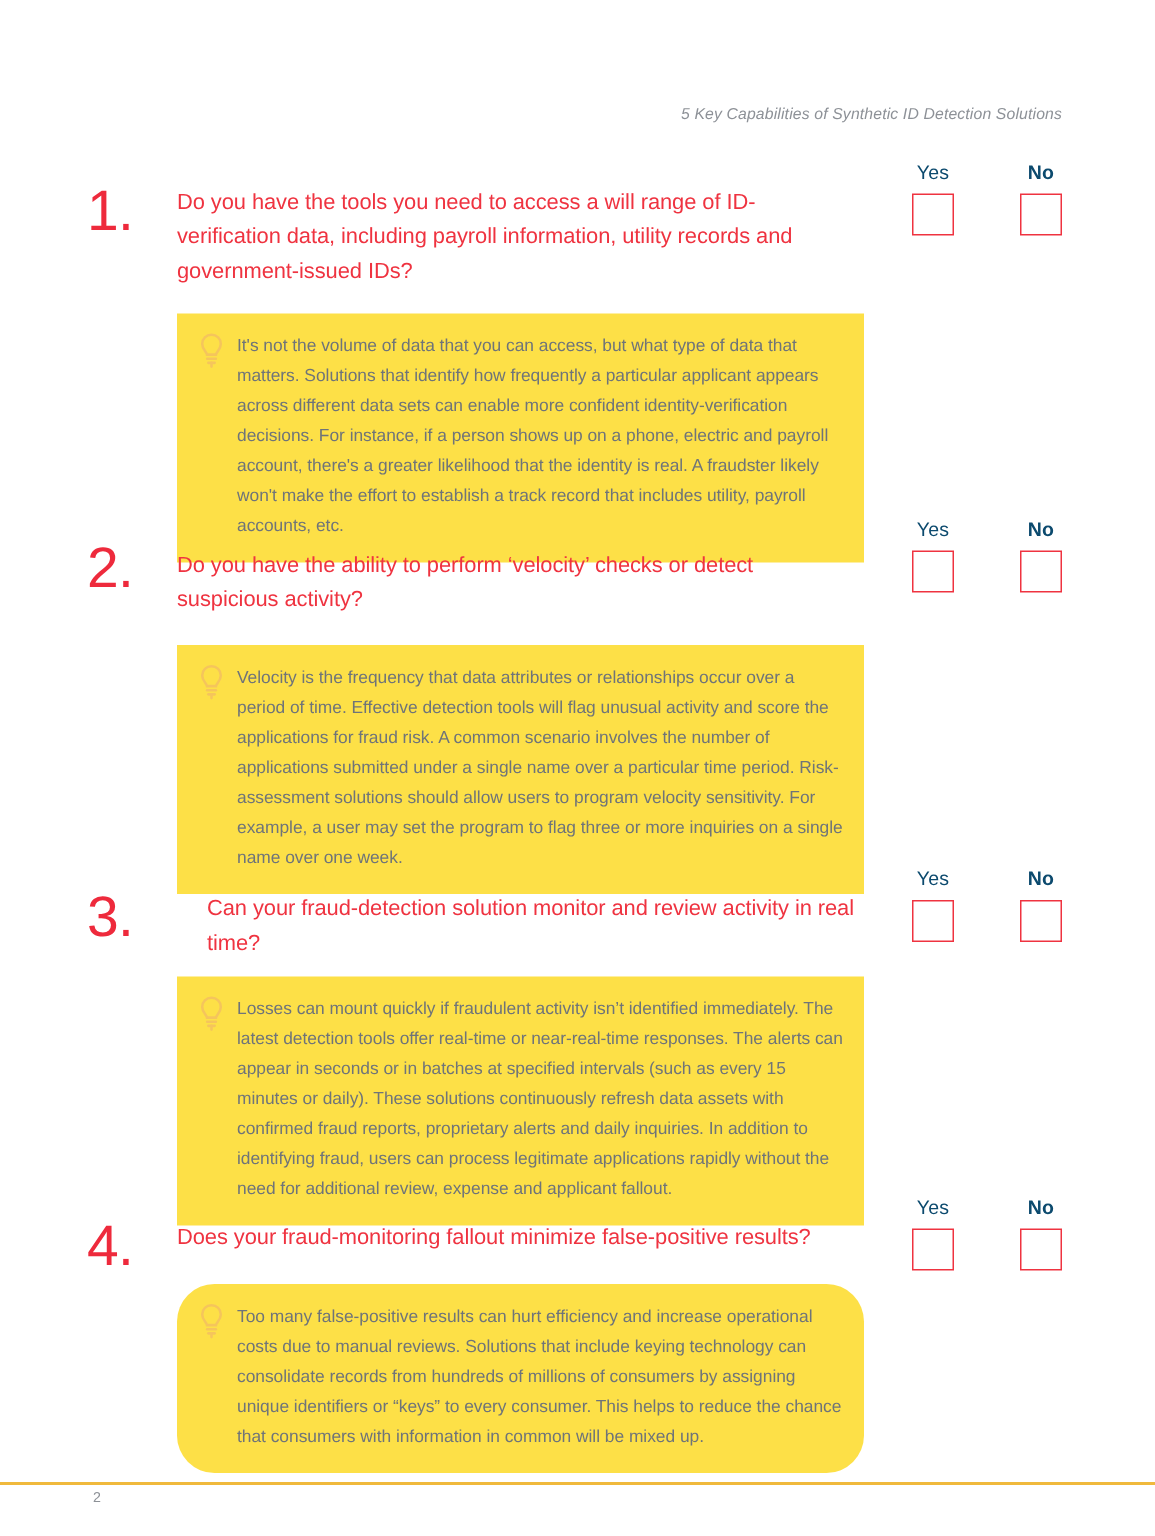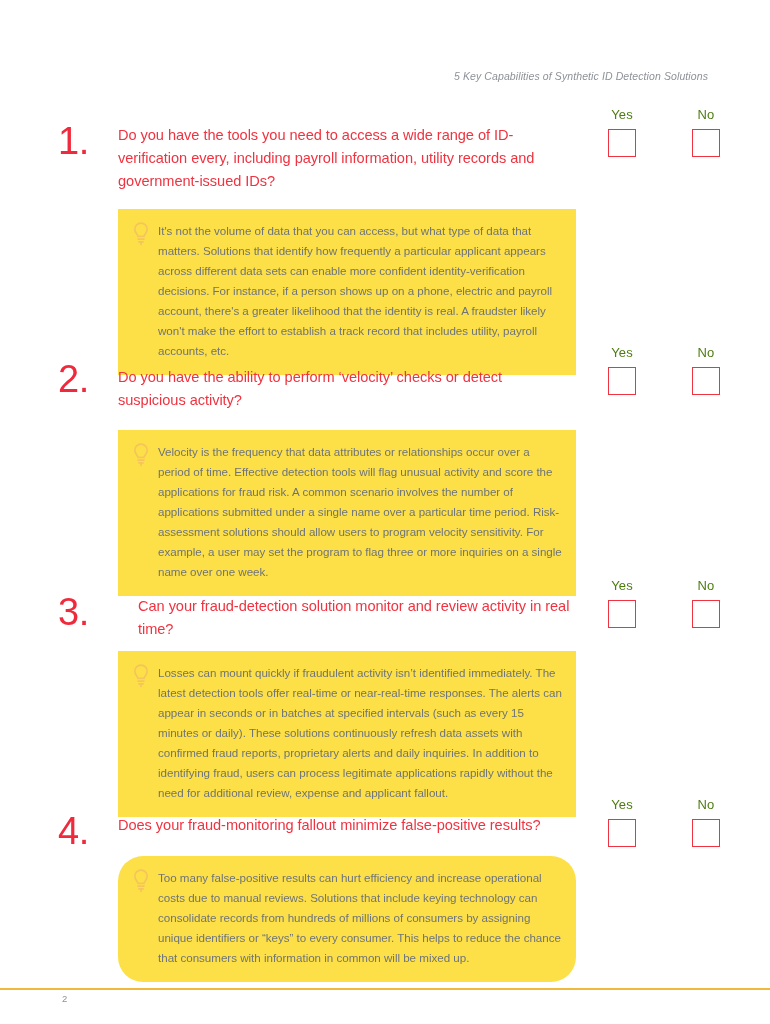--- a/index.html
+++ b/index.html
@@ -74,25 +74,25 @@
     width: 125px;
     height: 58px;
   }
   .answer-col {
     position: absolute;
     top: 0;
     width: 44px;
     text-align: center;
   }
   .answer-col.yes { left: 0px; }
-  .answer-col.no  { left: 84px; }
+  .answer-col.no  { left: 72px; font-weight: bold; }
 
   .answer-label {
     font-size: 13px;
-    color: #4d7c0f;
+    color: #0c4a6e;
     line-height: 1;
     display: block;
     margin-bottom: 8px;
     letter-spacing: 0.1px;
   }
   .answer-box {
     width: 28px;
     height: 28px;
     border: 1.6px solid #ef3340;
     background: #ffffff;
@@ -144,21 +144,21 @@
 </style>
 </head>
 <body>
 
 <div class="page">
 
   <div class="running-header">5 Key Capabilities of Synthetic ID Detection Solutions</div>
 
   <section class="question-block" style="top:108px;">
     <div class="q-number" style="top:14px;">1.</div>
-    <div class="q-text" style="top:16px;">Do you have the tools you need to access a wide range of ID-verification every, including payroll information, utility records and government-issued IDs?</div>
+    <div class="q-text" style="top:16px;">Do you have the tools you need to access a will range of ID-verification data, including payroll information, utility records and government-issued IDs?</div>
 
     <div class="answer-group">
       <div class="answer-col yes">
         <span class="answer-label">Yes</span>
         <div class="answer-box"></div>
       </div>
       <div class="answer-col no">
         <span class="answer-label">No</span>
         <div class="answer-box"></div>
       </div>

